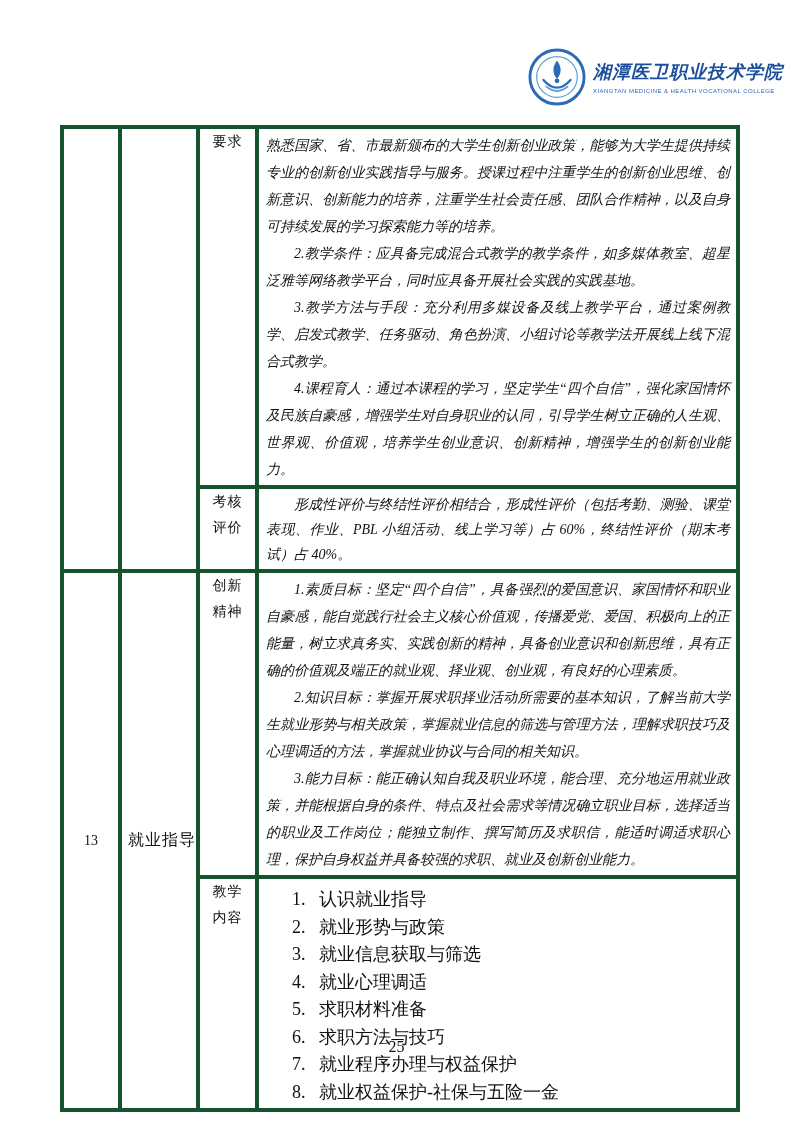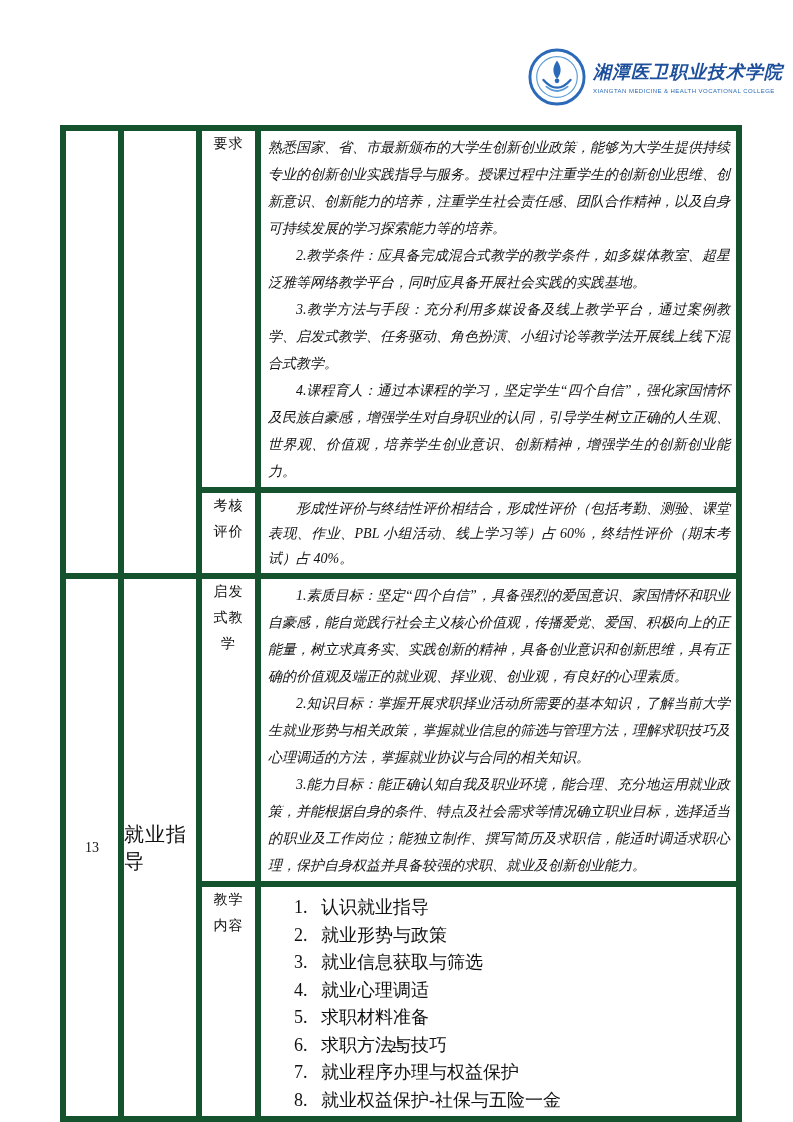--- a/index.html
+++ b/index.html
@@ -23,23 +23,23 @@
   .logo-en {
     font-size: 6px; color: #2b6ab8; letter-spacing: 0.45px; margin-top: 4px;
     font-family: "Liberation Sans", sans-serif; white-space: nowrap;
   }
 
   
   .doc-table {
     position: absolute; left: 60px; top: 125px;
     width: 676px; border-collapse: collapse; table-layout: fixed;
   }
-  .doc-table td { border: 6px solid #14532d; padding: 0; vertical-align: top; background: #fff; }
+  .doc-table td { border: 4px solid #14532d; padding: 0; vertical-align: top; background: #fff; }
   td.c-num    { width: 58px; text-align: center; vertical-align: middle; font-size: 14px; }
-  td.c-course { width: 78px; text-align: left; vertical-align: middle; font-size: 20px; letter-spacing: 1px; }
+  td.c-course { width: 78px; text-align: right; vertical-align: middle; font-size: 16px; letter-spacing: 1px; }
   td.c-label  { width: 59px; font-size: 14px; }
   td.c-label .lbl { width: 34px; margin: 0 auto; line-height: 26px; text-align: center; letter-spacing: 1px; word-break: break-all; }
   td.c-content { width: 481px; padding: 3px 6px 2px 7px; font-size: 14px; }
 
   tr.r1 { height: 300px; }
   tr.r2 { height: 80px;  }
   tr.r3 { height: 300px; }
   tr.r4 { height: 225px; margin-top: 37px; }
 
   .label-top { vertical-align: top; padding-top: 6px; }
@@ -101,21 +101,21 @@
         </td>
         <td class="c-content">
           <p class="para ind">形成性评价与终结性评价相结合，形成性评价（包括考勤、测验、课堂表现、作业、PBL 小组活动、线上学习等）占 60%，终结性评价（期末考试）占 40%。</p>
         </td>
       </tr>
 
       <tr class="r3">
         <td class="c-num" rowspan="2">13</td>
         <td class="c-course" rowspan="2">就业指导</td>
         <td class="c-label label-mid">
-          <div class="lbl">启发式教学</div>
+          <div class="lbl">创新精神</div>
         </td>
         <td class="c-content">
           <p class="para ind">1.素质目标：坚定“四个自信”，具备强烈的爱国意识、家国情怀和职业自豪感，能自觉践行社会主义核心价值观，传播爱党、爱国、积极向上的正能量，树立求真务实、实践创新的精神，具备创业意识和创新思维，具有正确的价值观及端正的就业观、择业观、创业观，有良好的心理素质。</p>
           <p class="para ind">2.知识目标：掌握开展求职择业活动所需要的基本知识，了解当前大学生就业形势与相关政策，掌握就业信息的筛选与管理方法，理解求职技巧及心理调适的方法，掌握就业协议与合同的相关知识。</p>
           <p class="para ind">3.能力目标：能正确认知自我及职业环境，能合理、充分地运用就业政策，并能根据自身的条件、特点及社会需求等情况确立职业目标，选择适当的职业及工作岗位；能独立制作、撰写简历及求职信，能适时调适求职心理，保护自身权益并具备较强的求职、就业及创新创业能力。</p>
         </td>
       </tr>
 
       <tr class="r4">
         <td class="c-label label-mid">

